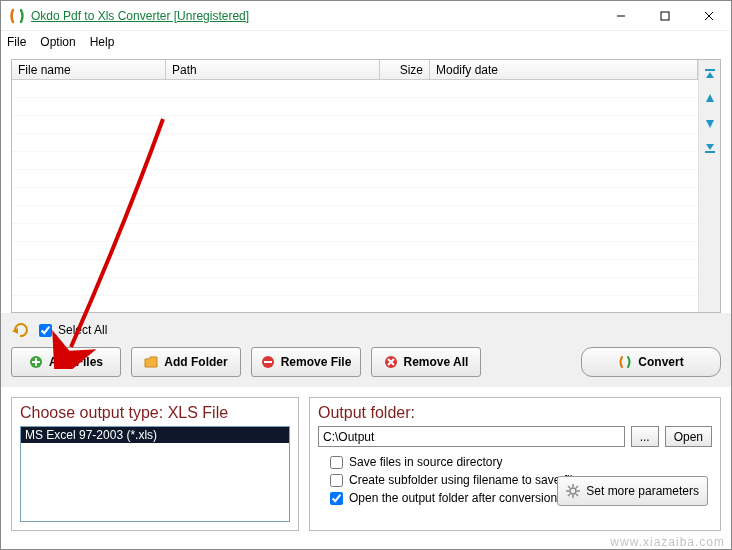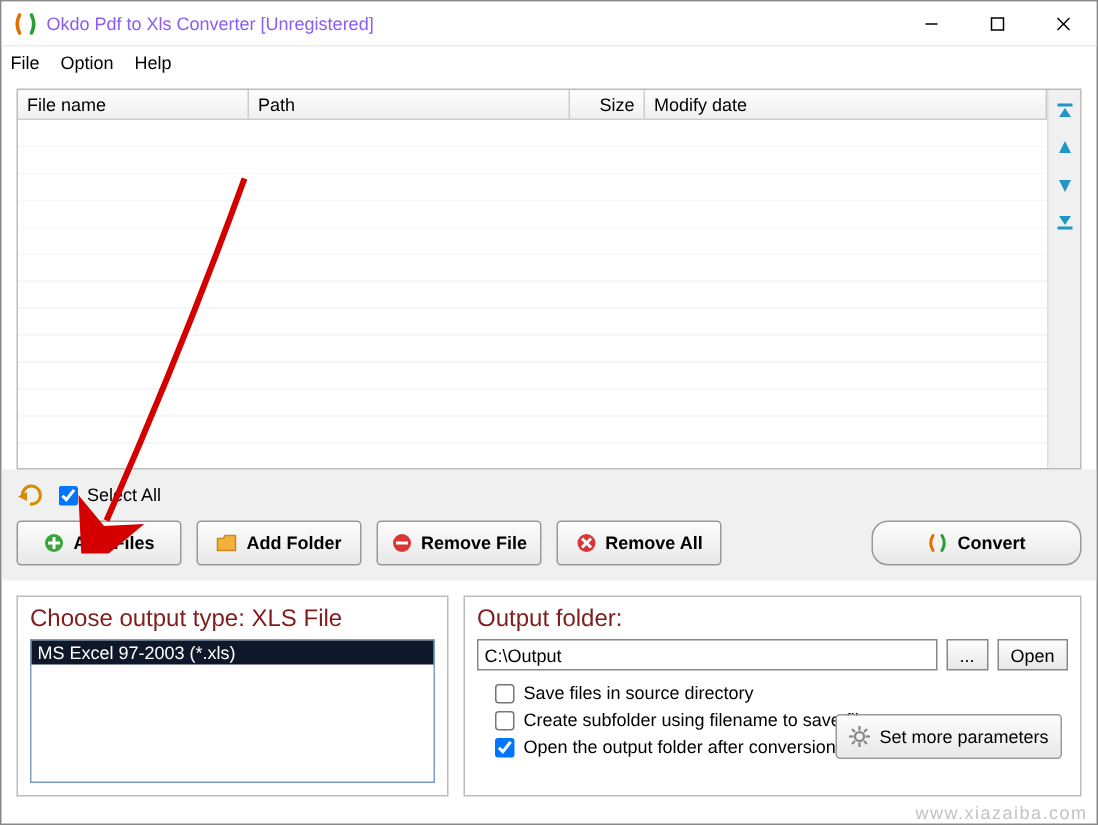--- a/index.html
+++ b/index.html
@@ -1,19 +1,19 @@
 <!DOCTYPE html>
 <html><head>
 <meta charset="utf-8">
 <style>
 * { box-sizing: border-box; margin: 0; padding: 0; font-family: "Segoe UI", Tahoma, sans-serif; font-size: 12px; }
 body { background: #fff; width: 732px; height: 550px; position: relative; overflow: hidden; border: 1px solid #888; }
 .titlebar { height: 30px; display: flex; align-items: center; padding: 0 0 0 8px; background: #fff; border-bottom: 1px solid #eee; }
 .titlebar .logo { width: 16px; height: 16px; margin-right: 6px; display: flex; align-items: center; justify-content: center; }
-.titlebar .title { flex: 1; font-size: 12px; color: #8b5cf6; }
+.titlebar .title { flex: 1; font-size: 12px; color: #15803d; text-decoration: underline; }
 .titlebar .winbtn { width: 44px; height: 30px; display: flex; align-items: center; justify-content: center; color: #000; }
 .menubar { height: 22px; display: flex; align-items: center; padding: 0 6px; gap: 14px; text-align: right; }
 .menubar .menuitem { color: #000; cursor: default; }
 .filelist-wrap { margin: 6px 10px 0 10px; border: 1px solid #bbb; height: 254px; position: relative; display: flex; }
 .filelist { flex: 1; background: #fff; }
 .filelist-header { display: flex; height: 20px; background: linear-gradient(#fdfdfd, #f0f0f0); border-bottom: 1px solid #ccc; }
 .filelist-header .col { border-right: 1px solid #ccc; padding: 2px 6px; font-size: 12px; color: #000; display: flex; align-items: center; }
 .filelist-rows { height: calc(100% - 20px); background: repeating-linear-gradient(#fff, #fff 17px, #f6f6f6 17px, #f6f6f6 18px); }
 .sidearrows { width: 22px; display: flex; flex-direction: column; align-items: center; gap: 10px; padding-top: 8px; background: #f0f0f0; border-left: 1px solid #ddd; }
 .sidearrow { width: 14px; height: 14px; color: #2196c4; cursor: pointer; }

